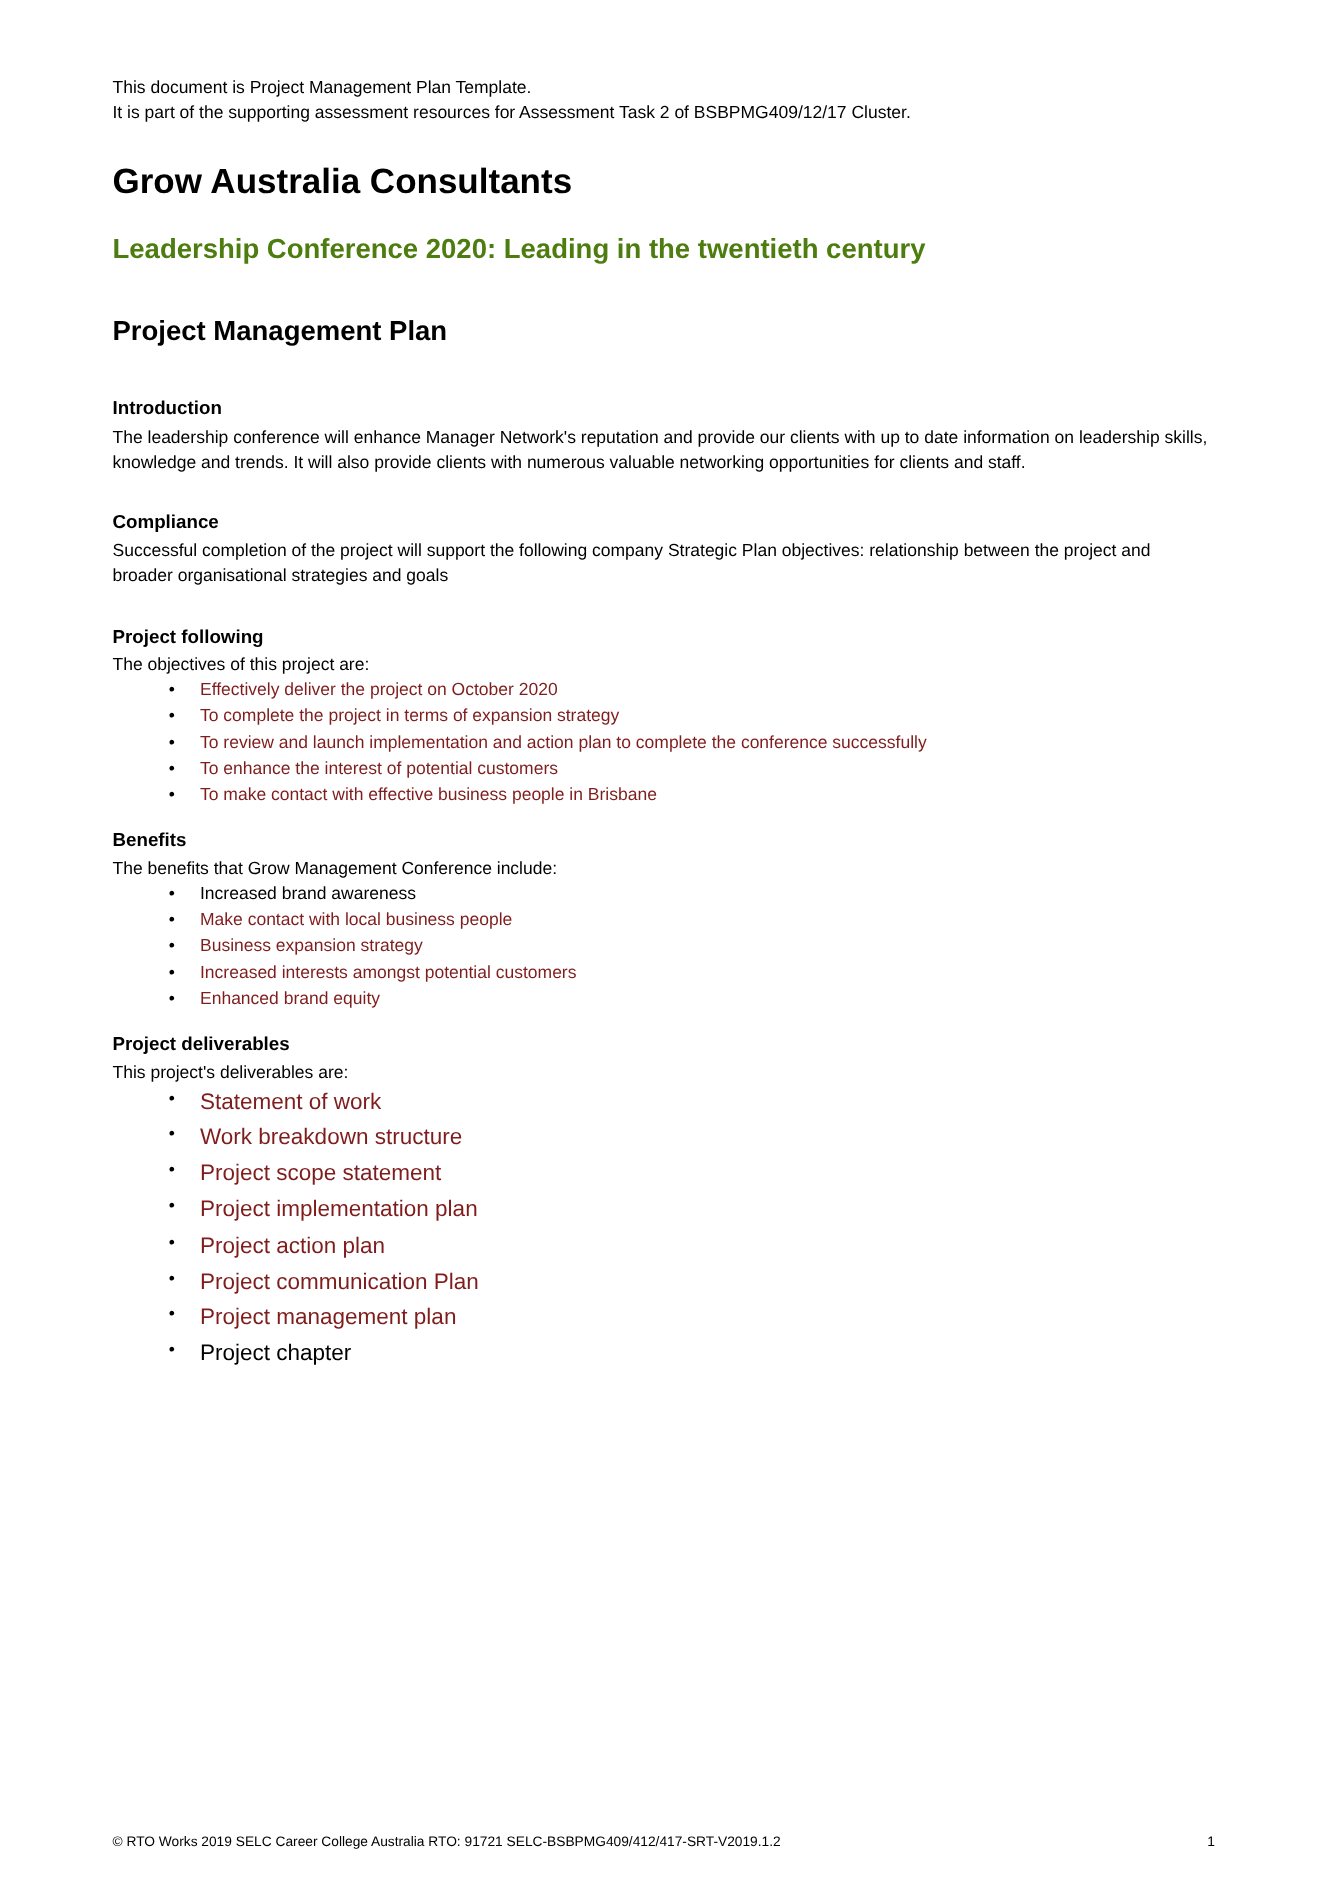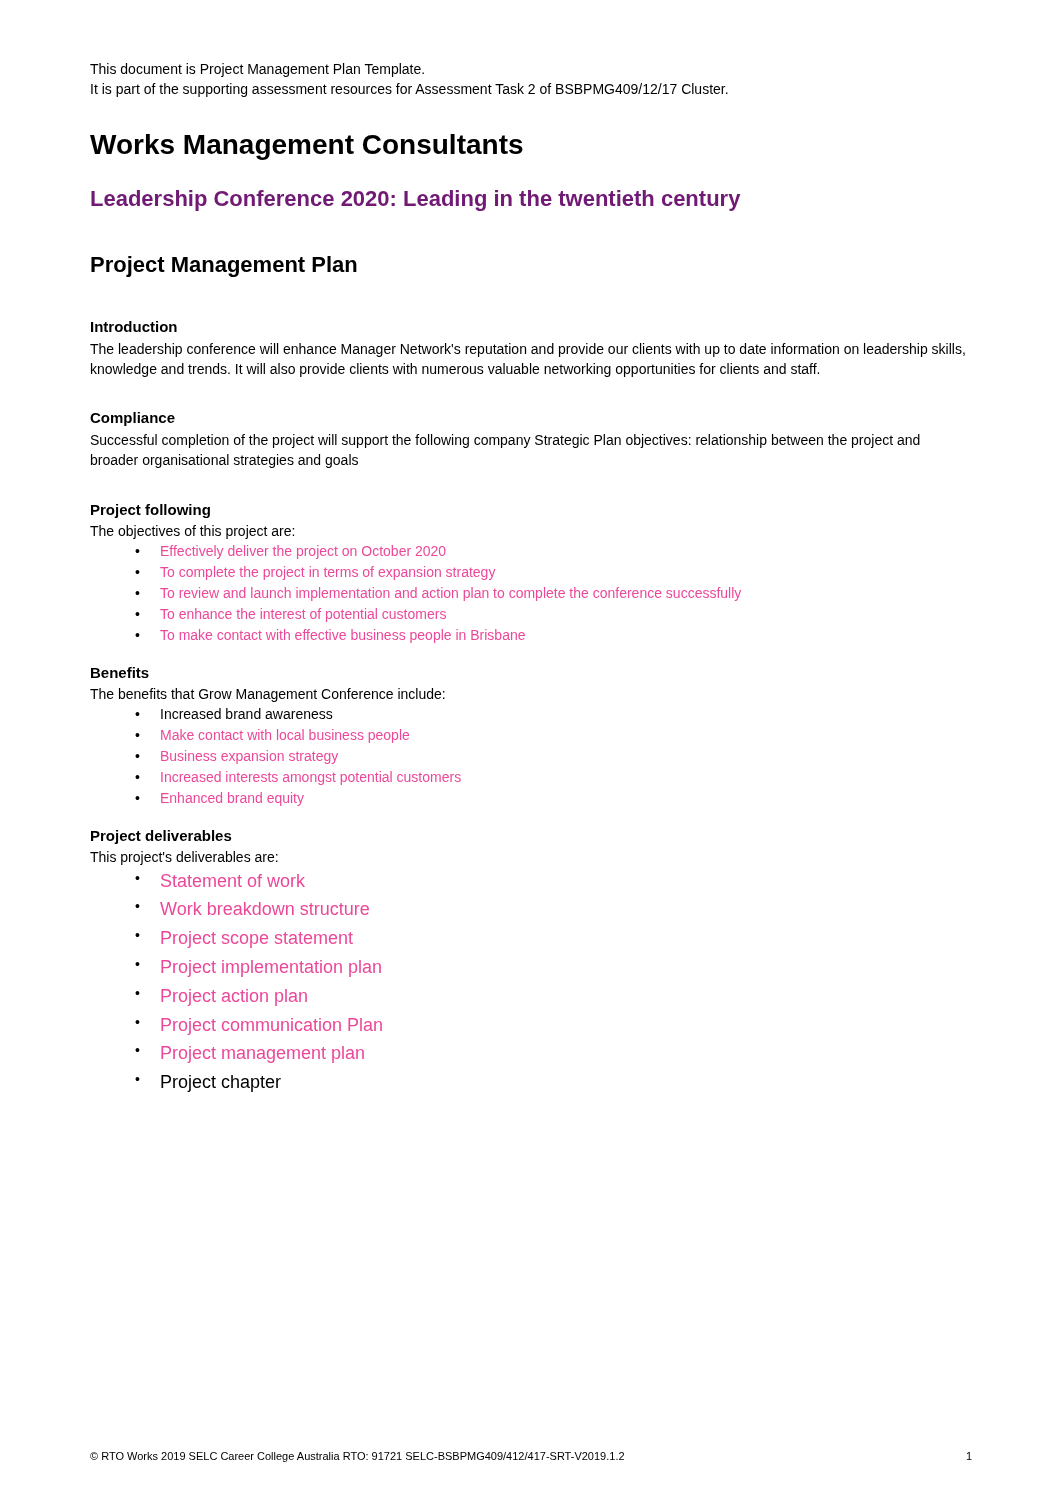--- a/index.html
+++ b/index.html
@@ -23,21 +23,21 @@
     }
     .main-title {
       font-size: 28px;
       font-weight: bold;
       color: #000;
       margin-bottom: 25px;
     }
     .sub-title {
       font-size: 22px;
       font-weight: bold;
-      color: #701a75;
+      color: #4d7c0f;
       margin-bottom: 40px;
     }
     .section-title {
       font-size: 22px;
       font-weight: bold;
       color: #000;
       margin-bottom: 40px;
     }
     .section-heading {
       font-size: 15px;
@@ -85,26 +85,26 @@
     }
     ul.deliverables-list li::before {
       content: "•";
       position: absolute;
       left: 0;
       top: 0;
       font-size: 14px;
       color: #000;
     }
     .red-text {
-      color: #ec4899;
+      color: #7f1d1d;
       margin-top: 11px;
     }
     .footer {
       position: absolute;
-      bottom: 44px;
+      bottom: 26px;
       left: 90px;
       right: 90px;
       display: flex;
       justify-content: space-between;
       font-size: 11px;
       color: #000;
     }
     .footer-left {
       flex: 1;
     }
@@ -113,21 +113,21 @@
     }
   </style>
 </head>
 <body>
 
 <div class="header-note">
   <div>This document is Project Management Plan Template.</div>
   <div>It is part of the supporting assessment resources for Assessment Task 2 of BSBPMG409/12/17 Cluster.</div>
 </div>
 
-<h1 class="main-title">Works Management Consultants</h1>
+<h1 class="main-title">Grow Australia Consultants</h1>
 
 <h2 class="sub-title">Leadership Conference 2020: Leading in the twentieth century</h2>
 
 <h2 class="section-title">Project Management Plan</h2>
 
 <div>
   <div class="section-heading">Introduction</div>
   <div class="section-body">The leadership conference will enhance Manager Network's reputation and provide our clients with up to date information on leadership skills, knowledge and trends. It will also provide clients with numerous valuable networking opportunities for clients and staff.</div>
 </div>
 

